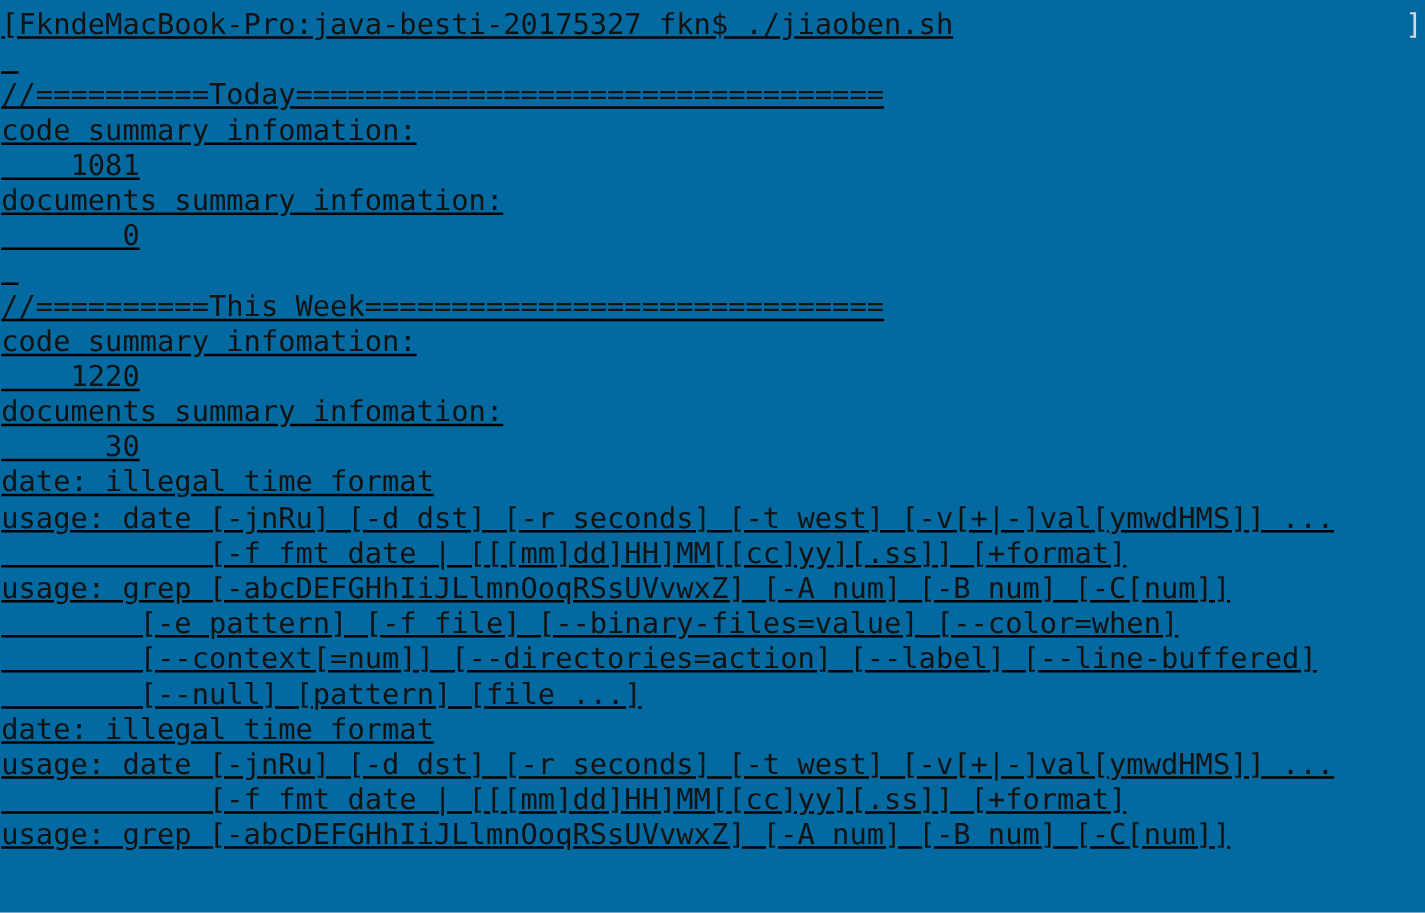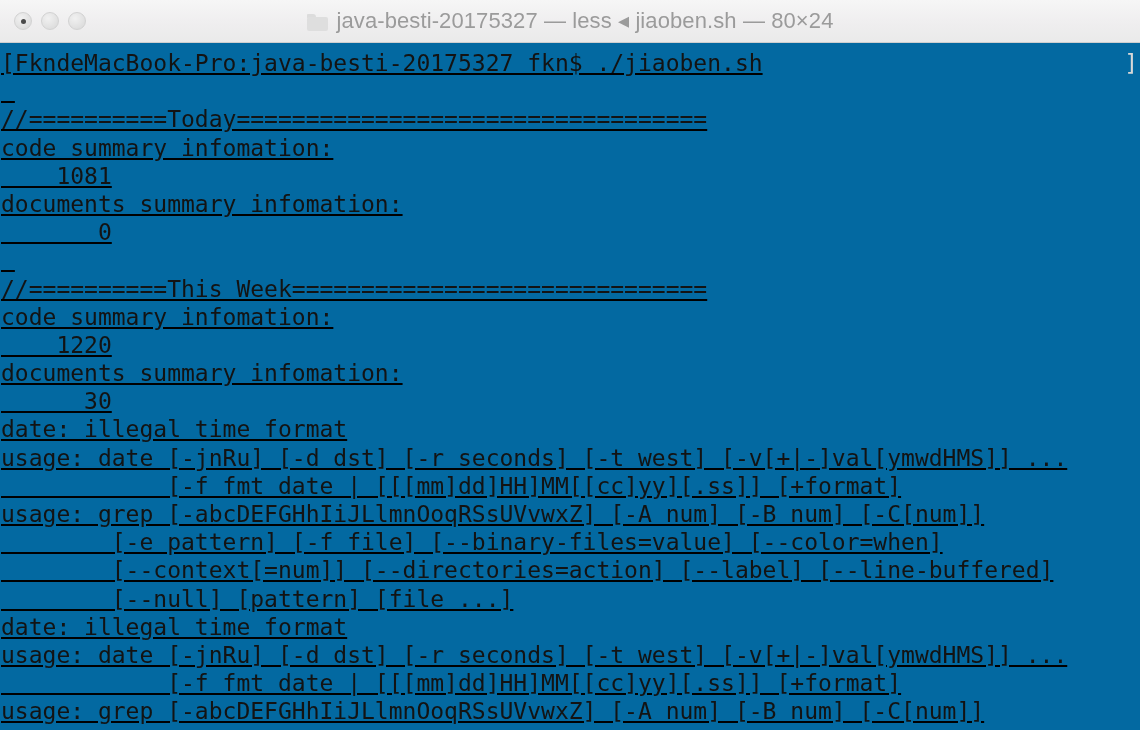--- a/index.html
+++ b/index.html
@@ -139,38 +139,19 @@
     line-height: 28.2px;
     color: #d8d8d8;
     white-space: pre;
   }
 </style>
 </head>
 <body>
 
 <div id="window">
 
-  <div id="titlebar">
-
-    <div id="traffic-lights">
-      <div class="light">
-        <span class="dot"></span>
-      </div>
-      <div class="light"></div>
-      <div class="light"></div>
-    </div>
-
-    <div id="title-wrap">
-      <span id="folder-icon">
-        <span class="tab"></span>
-        <span class="body"></span>
-      </span>
-      <span id="window-title">java-besti-20175327 — less ◂ jiaoben.sh — 80×24</span>
-    </div>
-
-  </div>
 
   <div id="terminal">
     <div id="screen"><div class="line">[FkndeMacBook-Pro:java-besti-20175327 fkn$ ./jiaoben.sh</div><div class="line blank"> </div><div class="line">//==========Today==================================</div><div class="line">code summary infomation:</div><div class="line">    1081</div><div class="line">documents summary infomation:</div><div class="line">       0</div><div class="line blank"> </div><div class="line">//==========This Week==============================</div><div class="line">code summary infomation:</div><div class="line">    1220</div><div class="line">documents summary infomation:</div><div class="line">      30</div><div class="line">date: illegal time format</div><div class="line">usage: date [-jnRu] [-d dst] [-r seconds] [-t west] [-v[+|-]val[ymwdHMS]] ...</div><div class="line">            [-f fmt date | [[[mm]dd]HH]MM[[cc]yy][.ss]] [+format]</div><div class="line">usage: grep [-abcDEFGHhIiJLlmnOoqRSsUVvwxZ] [-A num] [-B num] [-C[num]]</div><div class="line">        [-e pattern] [-f file] [--binary-files=value] [--color=when]</div><div class="line">        [--context[=num]] [--directories=action] [--label] [--line-buffered]</div><div class="line">        [--null] [pattern] [file ...]</div><div class="line">date: illegal time format</div><div class="line">usage: date [-jnRu] [-d dst] [-r seconds] [-t west] [-v[+|-]val[ymwdHMS]] ...</div><div class="line">            [-f fmt date | [[[mm]dd]HH]MM[[cc]yy][.ss]] [+format]</div><div class="line">usage: grep [-abcDEFGHhIiJLlmnOoqRSsUVvwxZ] [-A num] [-B num] [-C[num]]</div></div>
     <div id="right-artifact">]</div>
   </div>
 
 </div>
 
 </body></html>

